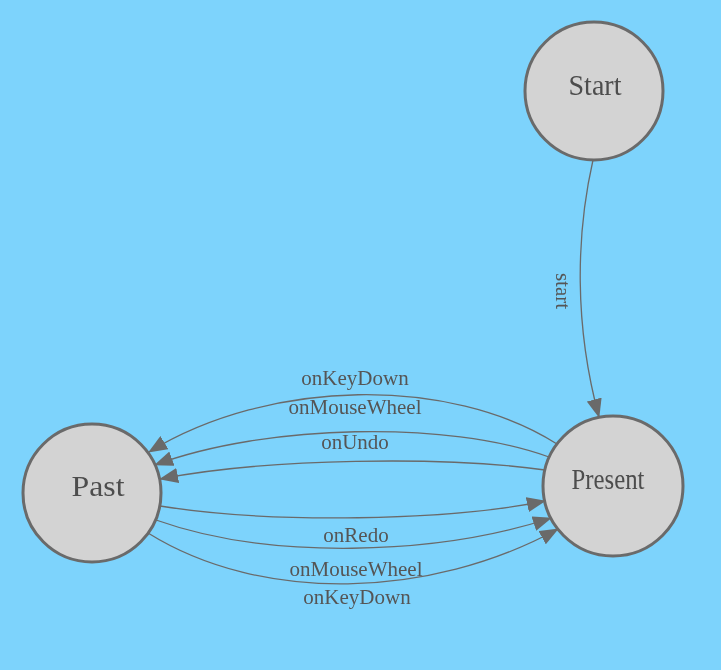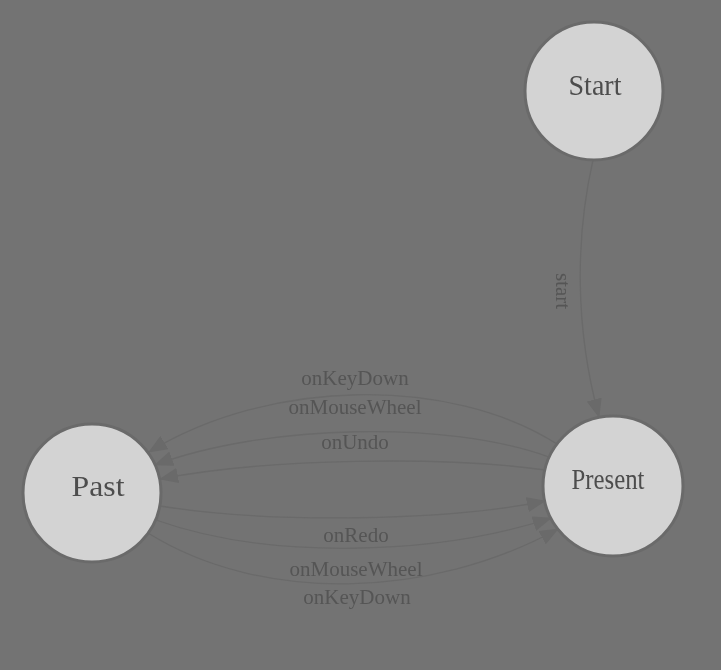--- a/index.html
+++ b/index.html
@@ -5,21 +5,21 @@
   html, body {
     margin: 0;
     padding: 0;
     background: #ffffff;
     font-family: "Liberation Serif", "DejaVu Serif", serif;
   }
   .stage {
     position: relative;
     width: 721px;
     height: 670px;
-    background: #737373;
+    background: #7dd3fc;
     overflow: hidden;
   }
   svg { display: block; }
   .node-circle {
     stroke: #6a6a6a;
     stroke-width: 3;
   }
   .edge-path {
     fill: none;
     stroke: #6a6a6a;

